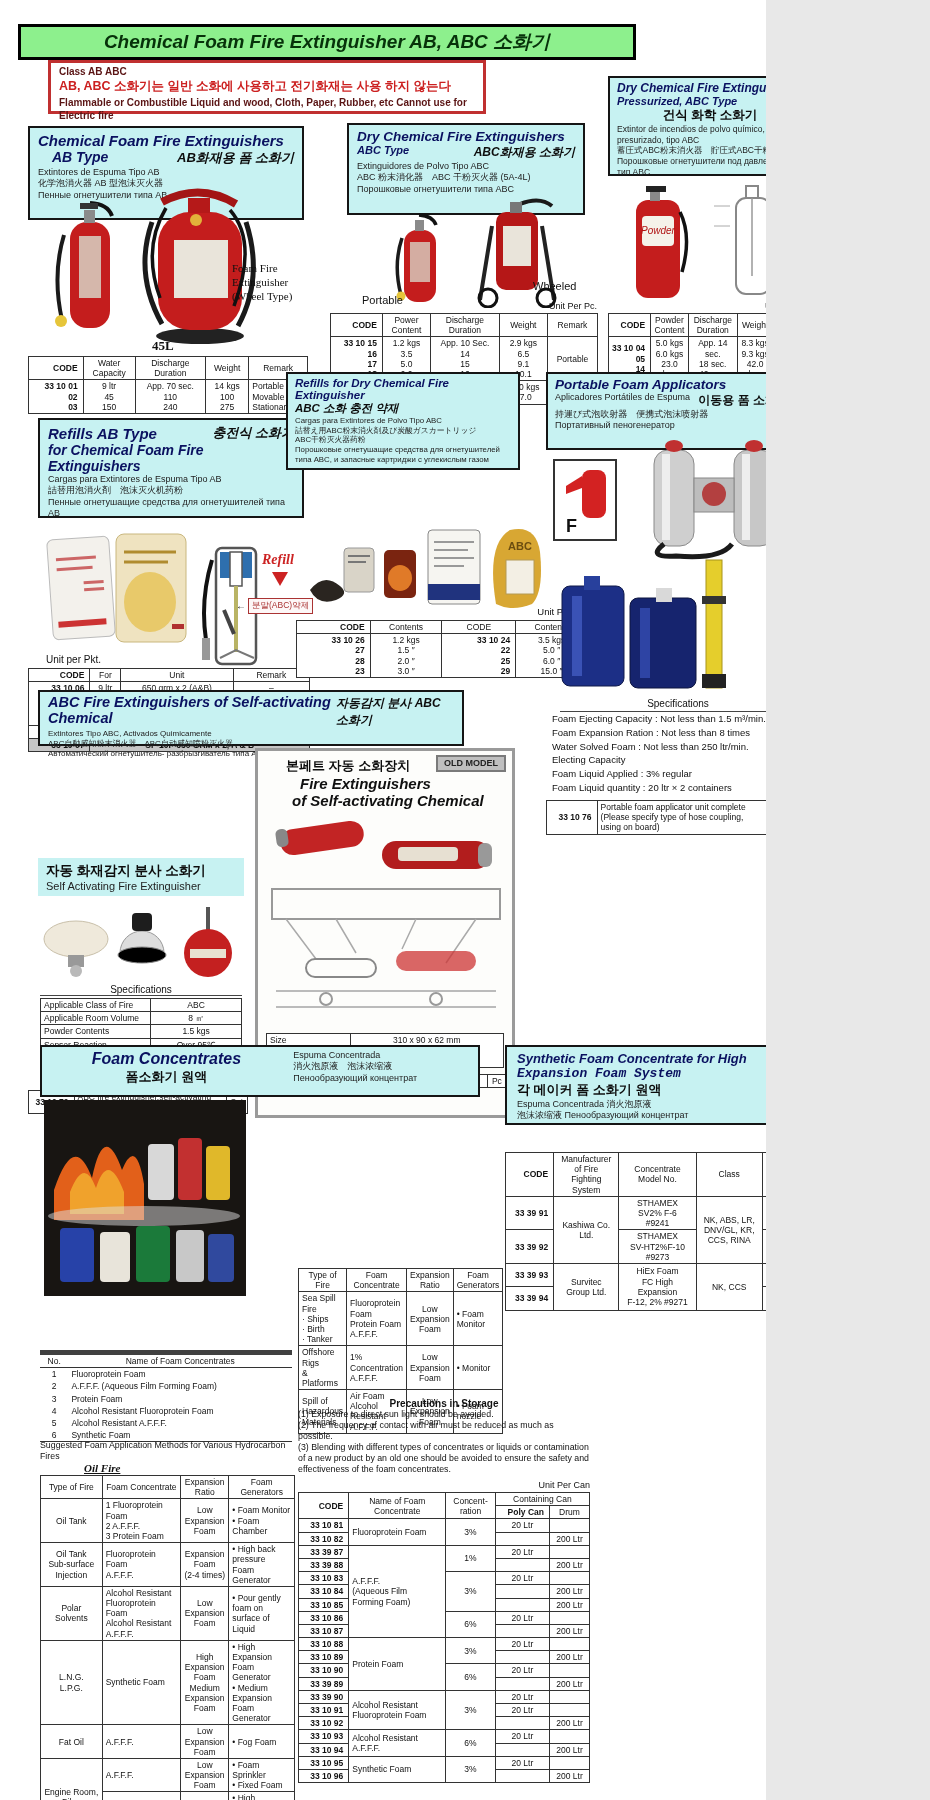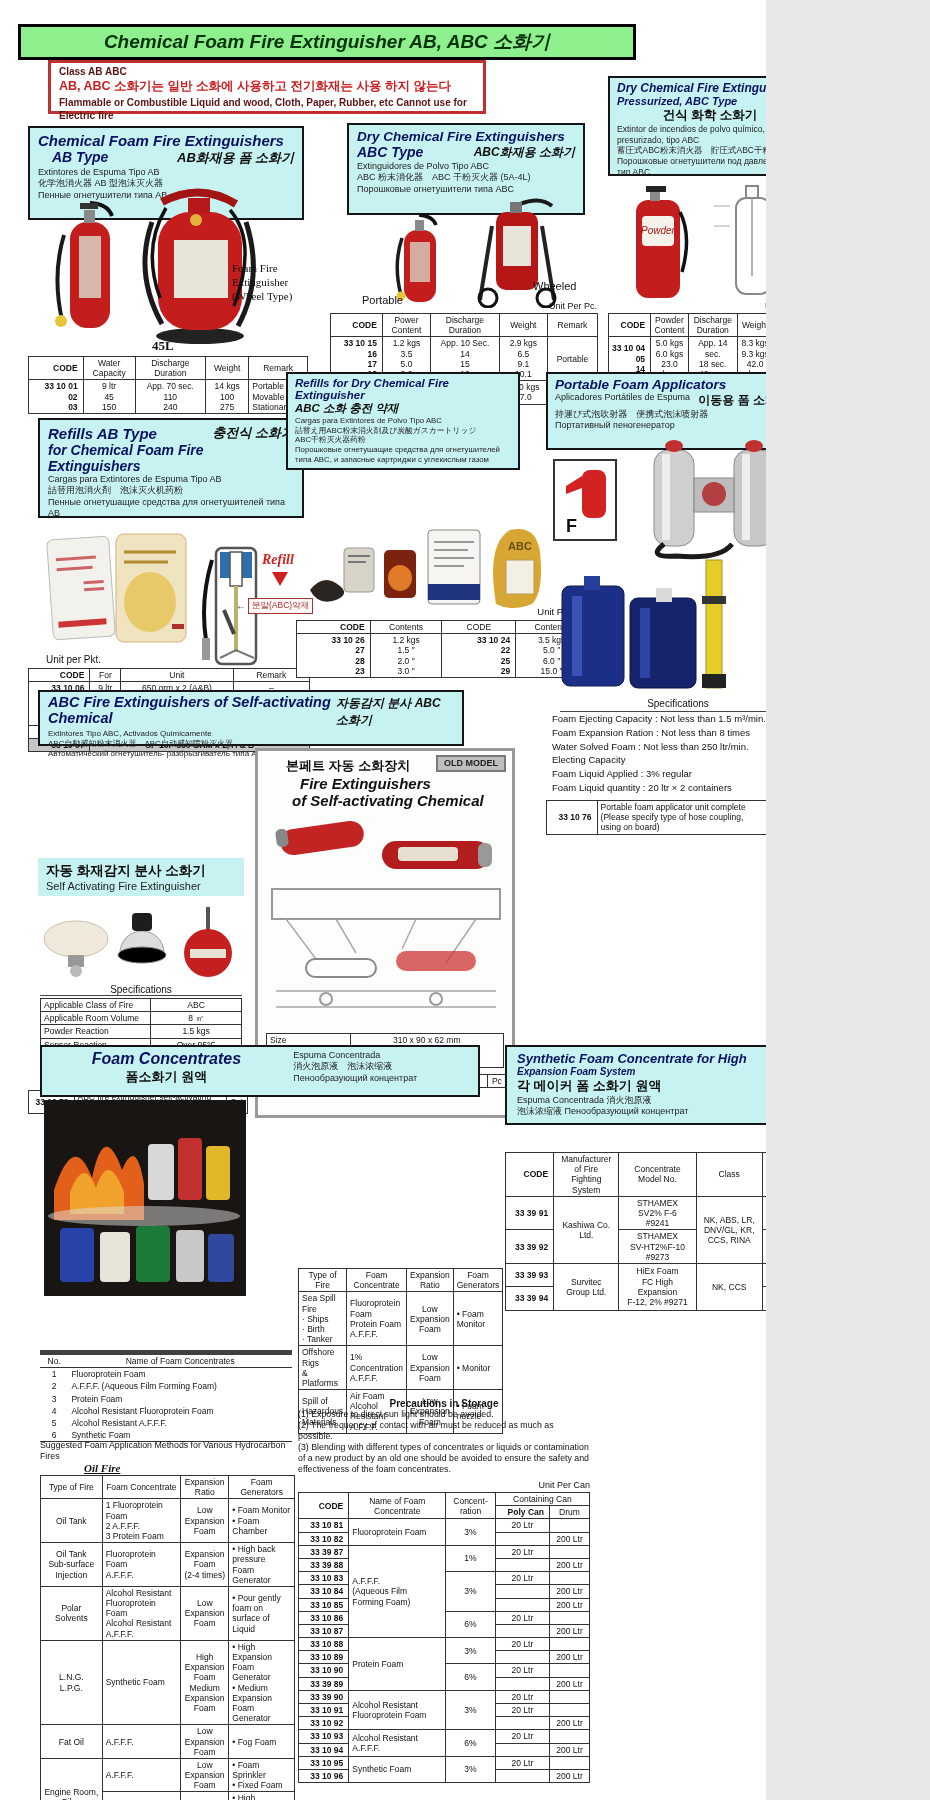--- a/index.html
+++ b/index.html
@@ -107,21 +107,21 @@
           <td class="l">Portable
 Movable
 Stationary</td>
         </tr>
       </tbody>
 </table>
 
 <div class="abs cyan" style="left:347px;top:123px;width:238px;height:92px;">
   <div class="tt" style="font-size:13.5px;">Dry Chemical Fire Extinguishers</div>
   <div style="display:flex;justify-content:space-between;">
-    <span class="tt" style="font-size:14px;">ABC Type</span>
+    <span class="tt" style="font-size:11px;">ABC Type</span>
     <span class="kr" style="font-style:italic;font-size:12px;">ABC화재용 소화기</span>
   </div>
   <div class="sub">Extinguidores de Polvo Tipo ABC</div>
   <div class="sub">ABC 粉末消化器　ABC 干粉灭火器 (5A-4L)</div>
   <div class="sub">Порошковые огнетушители типа ABC</div>
 </div>
 
 <div class="abs" style="left:388px;top:210px;">
   <svg width="60" height="95" viewBox="0 0 60 95">
     <rect x="16" y="20" width="32" height="72" rx="13" fill="#c41d1d"></rect>
@@ -483,21 +483,21 @@
   <tbody>
         <tr>
           <td class="l">Applicable Class of Fire</td>
           <td>ABC</td>
         </tr>
         <tr>
           <td class="l">Applicable Room Volume</td>
           <td>8 ㎥</td>
         </tr>
         <tr>
-          <td class="l">Powder Reaction</td>
+          <td class="l">Powder Contents</td>
           <td>1.5 kgs</td>
         </tr>
         <tr>
           <td class="l">Sensor Reaction</td>
           <td>Over 95℃</td>
         </tr>
         <tr>
           <td class="l">Time of Radiation</td>
           <td>Approx. 6 sec.</td>
         </tr>
@@ -924,21 +924,21 @@
         <tr>
           <td>33 10 96</td>
           <td></td>
           <td>200 Ltr</td>
         </tr>
       </tbody>
 </table>
 
 <div class="abs cyan" style="left:505px;top:1045px;width:300px;height:80px;padding:4px 10px;">
   <div class="tt" style="font-size:13px;">Synthetic Foam Concentrate for High</div>
-  <div class="tt" style="font-size:10px;">Expansion Foam System</div>
+  <div class="tt" style="font-size:13px;font-family:Liberation Mono, monospace;">Expansion Foam System</div>
   <div class="kr" style="font-size:13px;">각 메이커 폼 소화기 원액</div>
   <div class="sub" style="font-size:9px;">Espuma Concentrada    消火泡原液</div>
   <div class="sub" style="font-size:9px;">泡沫浓缩液    Пенообразующий концентрат</div>
 </div>
 <table class="abs codes" style="left:505px;top:1152px;width:300px;">
   <tbody>
         <tr>
           <td>CODE</td>
           <td>Manufacturer
 of Fire

